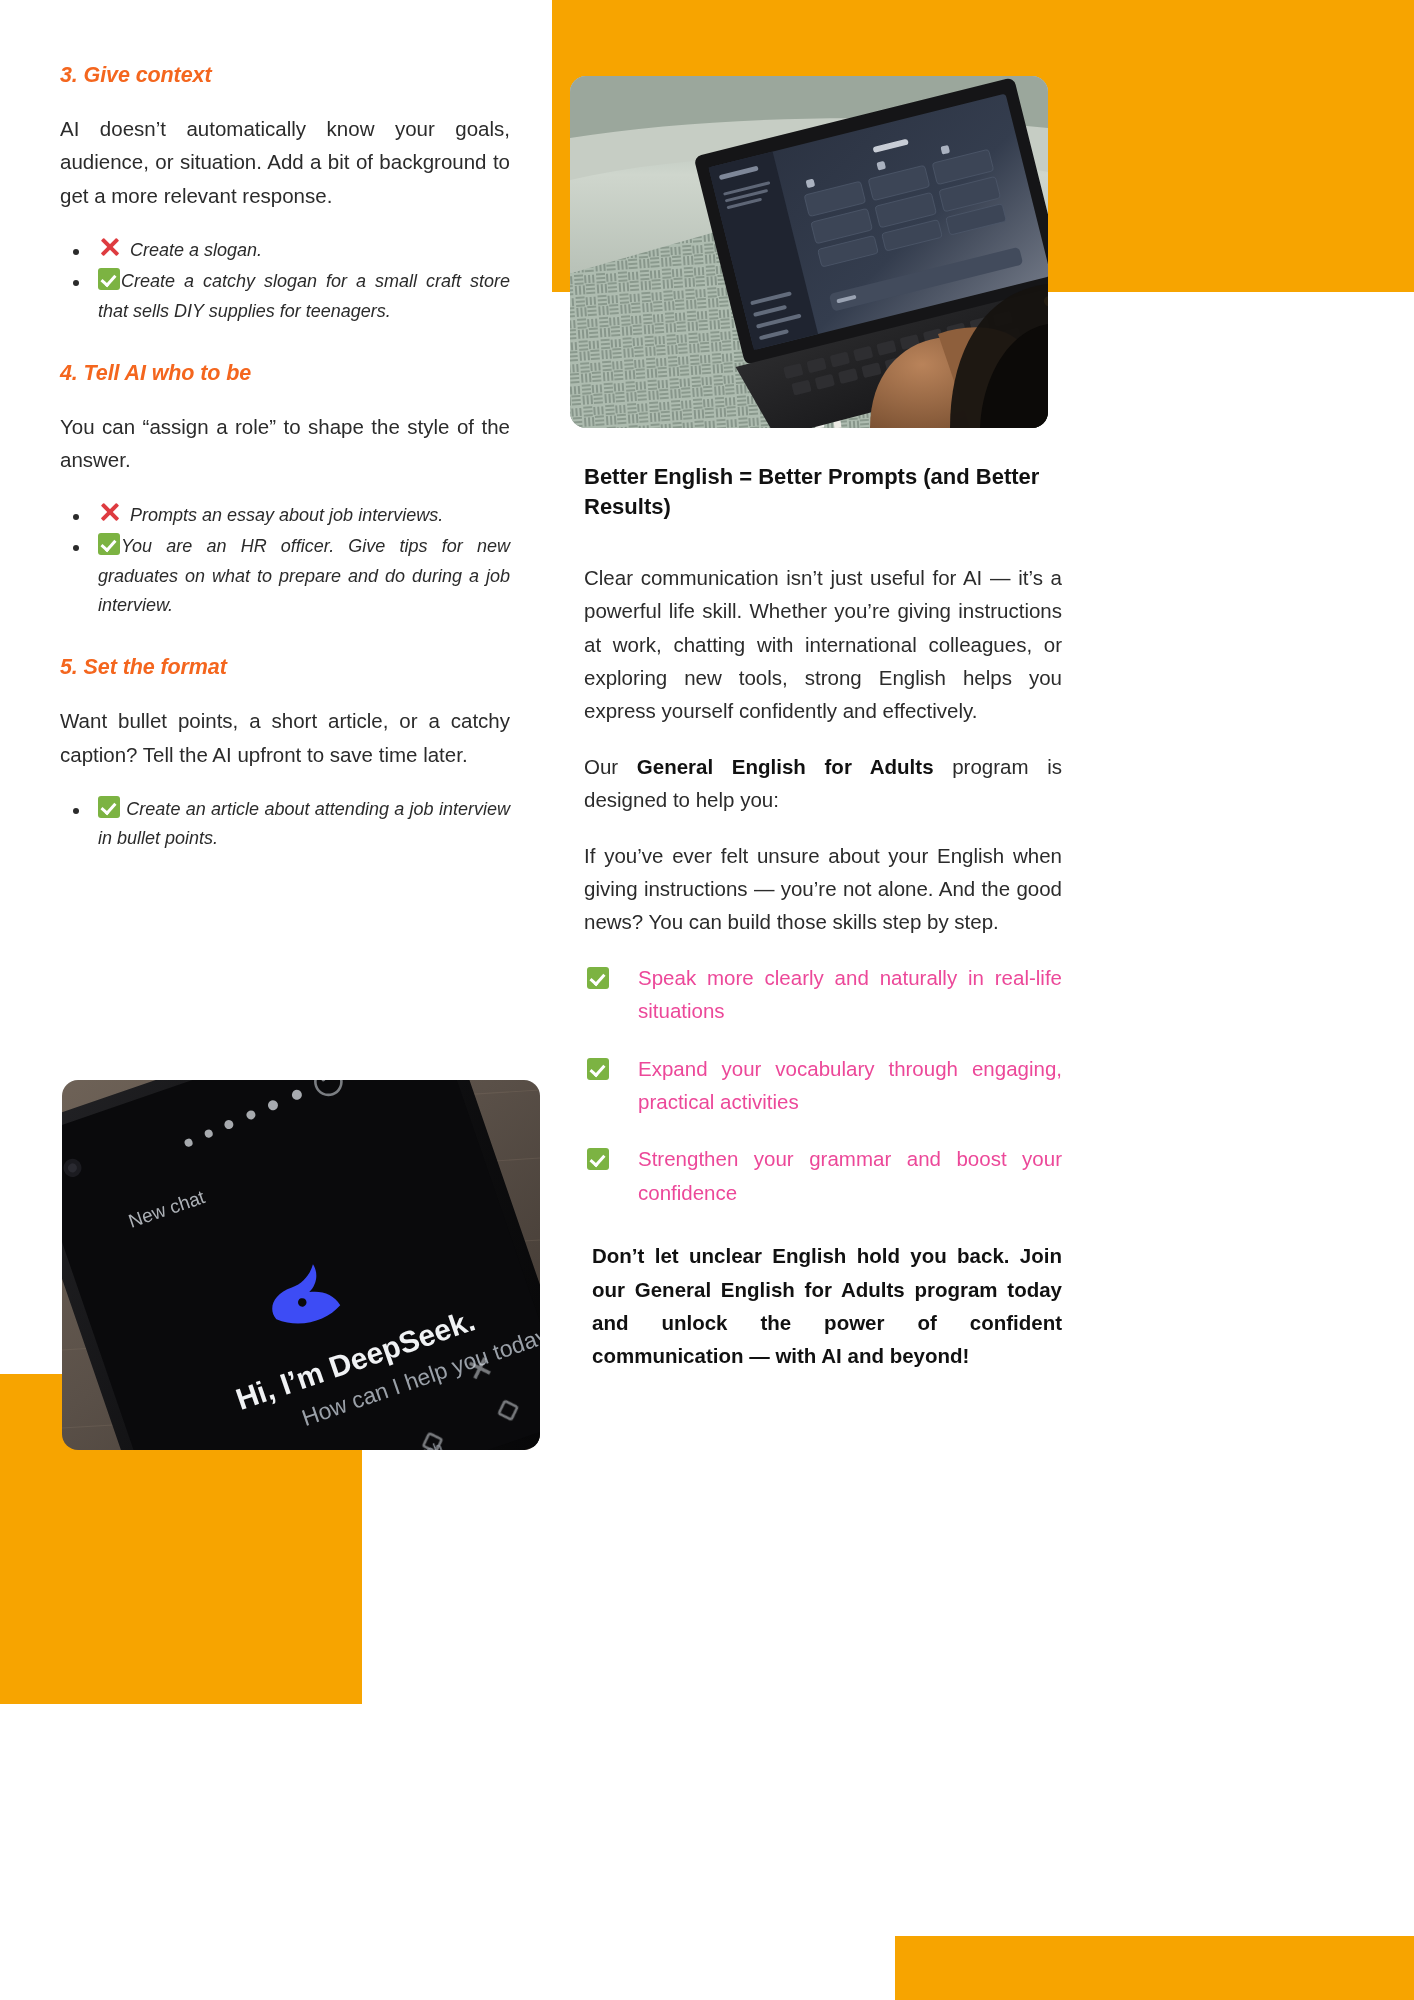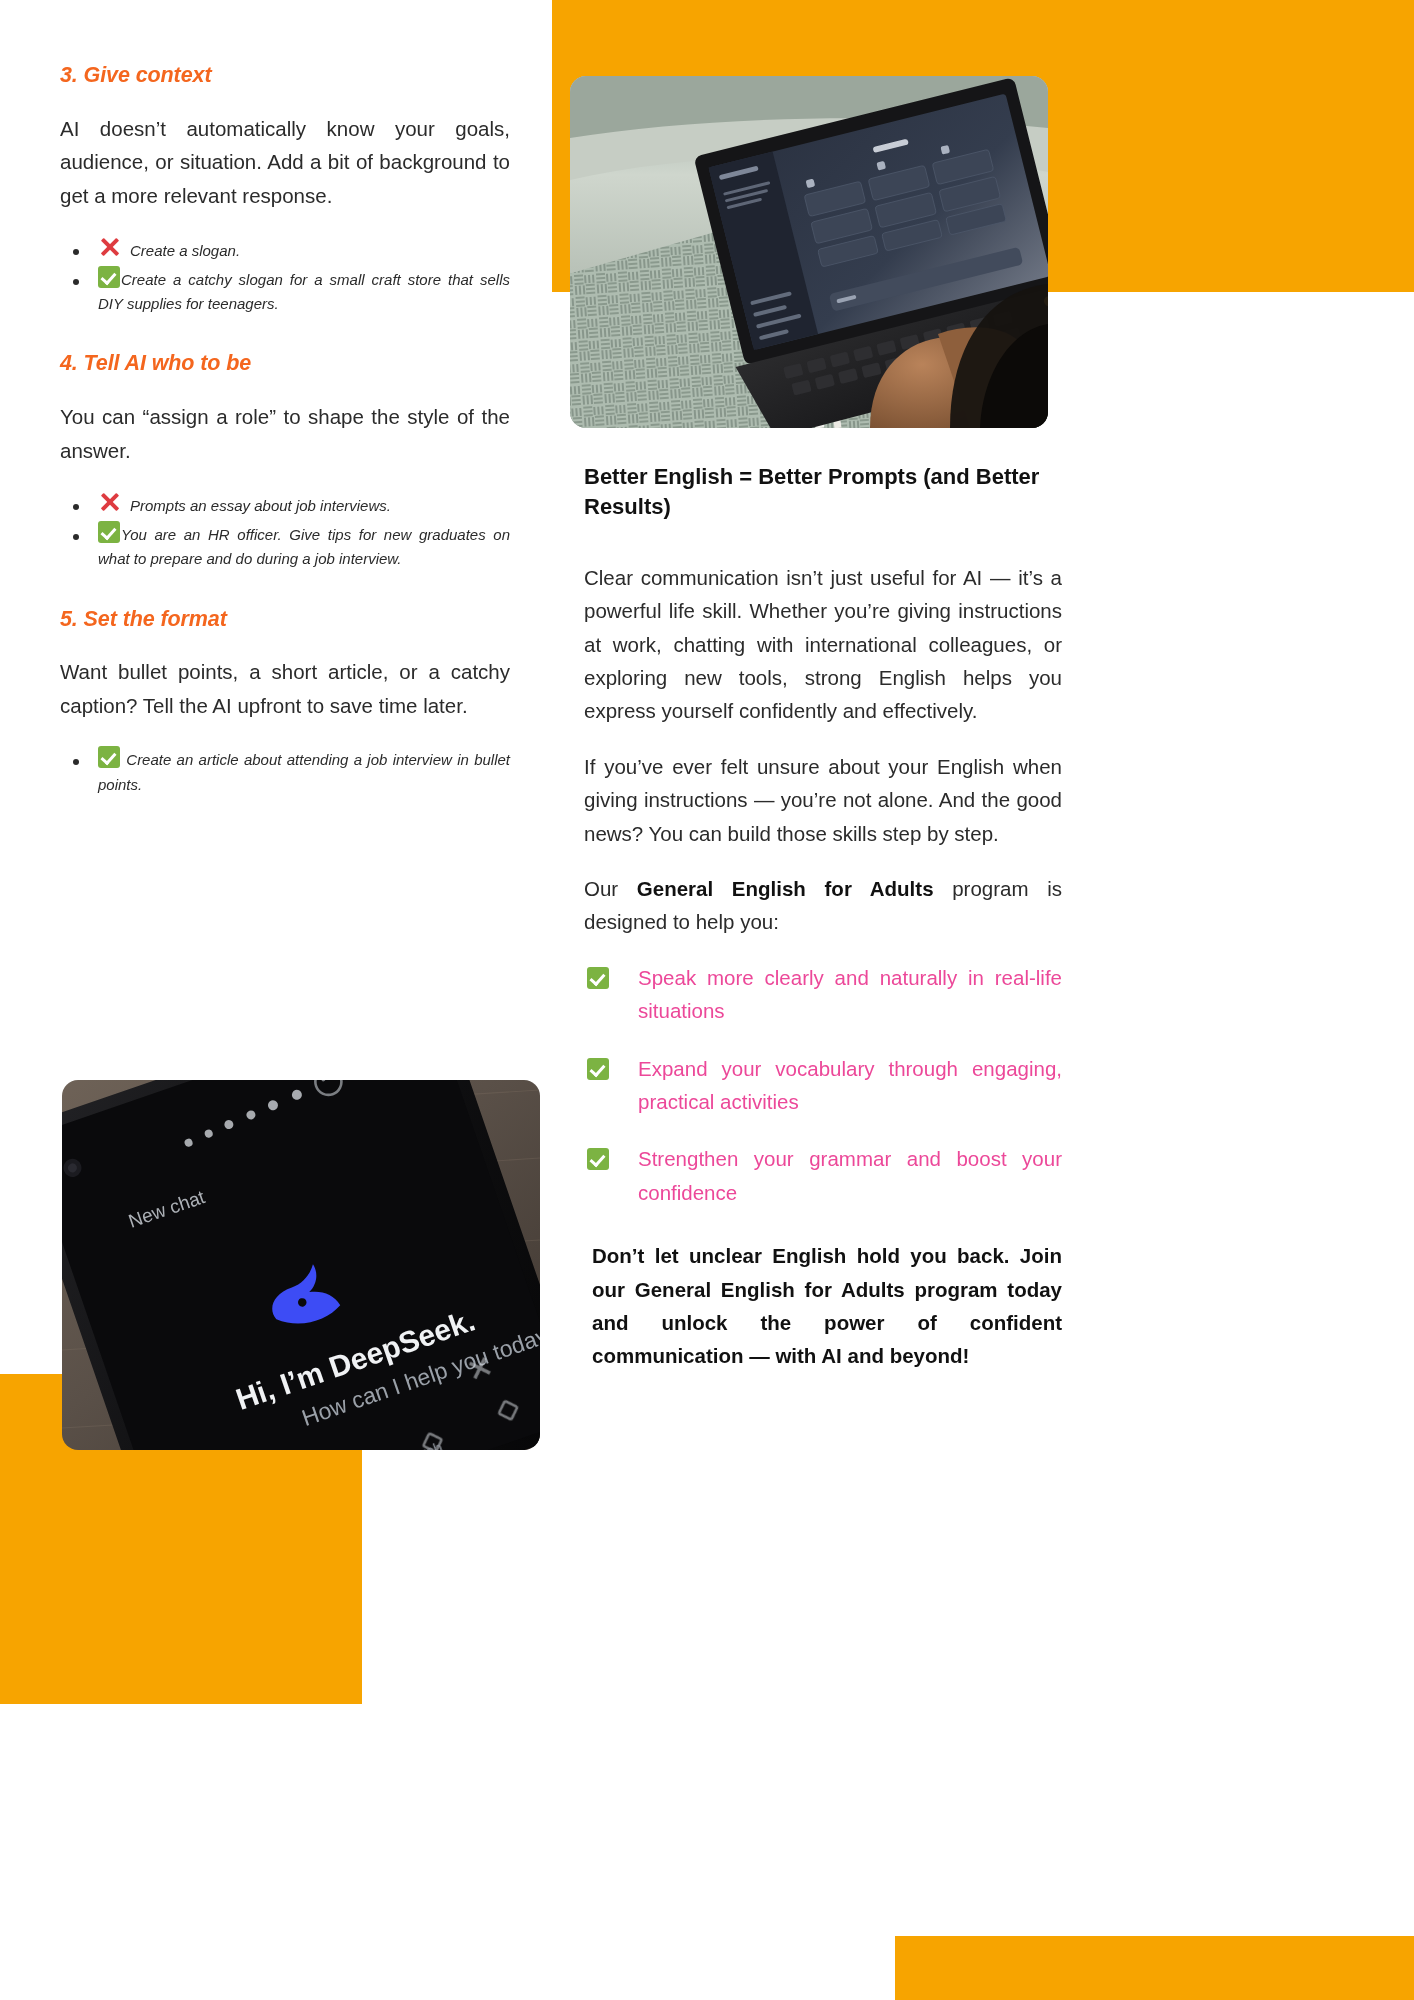--- a/index.html
+++ b/index.html
@@ -80,21 +80,21 @@
   ul.prompt-list {
     list-style: none;
     margin: 0 0 34px 0;
     padding: 0;
   }
   ul.prompt-list li {
     position: relative;
     padding-left: 38px;
     margin-bottom: 2px;
     color: #2b2b2b;
-    font-size: 15px;
+    font-size: 18px;
     font-style: italic;
     line-height: 1.63;
     text-align: justify;
   }
   ul.prompt-list li::before {
     content: "";
     position: absolute;
     left: 13px;
     top: 13px;
     width: 6px;
@@ -451,26 +451,26 @@
       </li>
     </ul>
   </div>
 
   <div class="col-right">
 
     <h3 class="right-head">Better English = Better Prompts (and Better Results)</h3>
 
     <p class="right-text">Clear communication isn’t just useful for AI — it’s a powerful life skill. Whether you’re giving instructions at work, chatting with international colleagues, or exploring new tools, strong English helps you express yourself confidently and effectively.</p>
 
-    <p class="right-text">If you’ve ever felt unsure about your English when giving instructions — you’re not alone. And the good news? You can build those skills step by step.</p>
-
     <p class="right-text">
       <span>Our </span><b>General English for Adults</b><span> program is designed to help you:</span>
     </p>
 
+    <p class="right-text">If you’ve ever felt unsure about your English when giving instructions — you’re not alone. And the good news? You can build those skills step by step.</p>
+
     <ul class="benefit-list">
       <li>
         <span class="cbox"></span>
         <span>Speak more clearly and naturally in real-life situations</span>
       </li>
       <li>
         <span class="cbox"></span>
         <span>Expand your vocabulary through engaging, practical activities</span>
       </li>
       <li>

